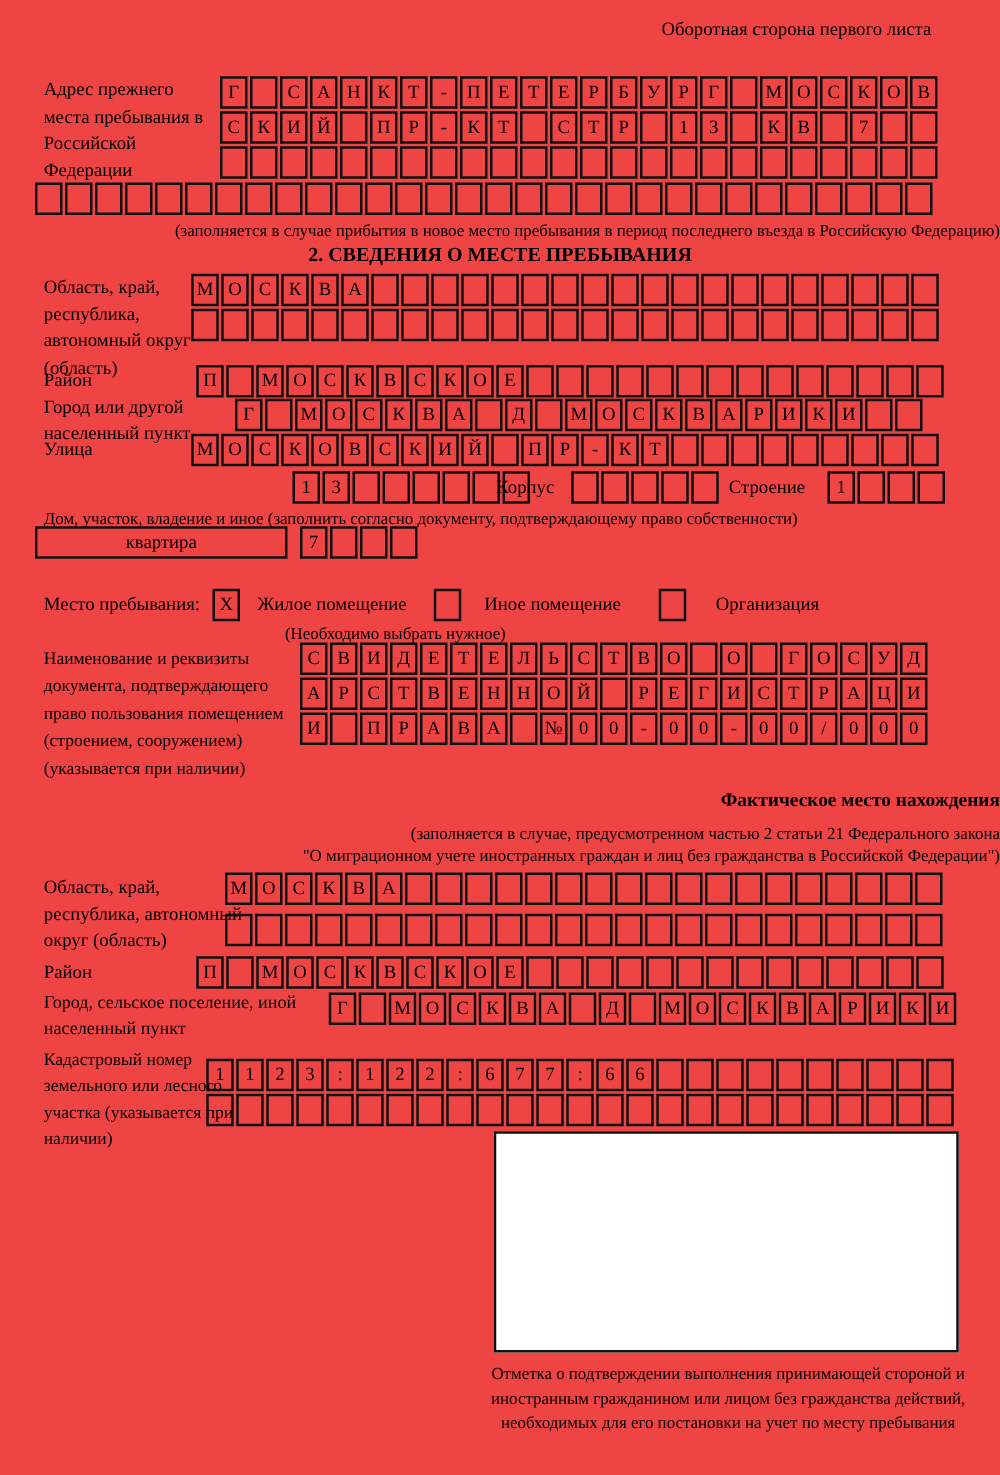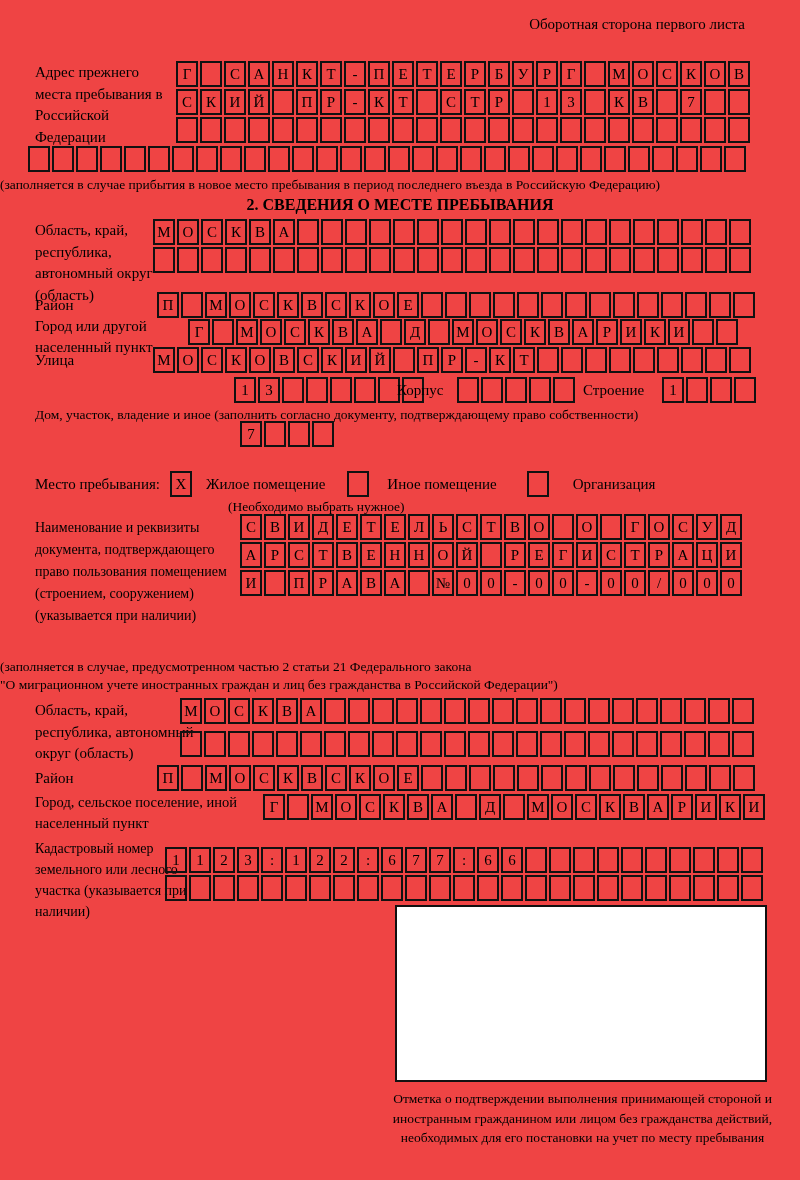--- a/index.html
+++ b/index.html
@@ -7,21 +7,21 @@
   .page {
     position:relative; width:800px; height:1180px; margin:0 auto;
     background:#ef4444; color:#000;
     font-family:"Liberation Serif","DejaVu Serif",serif;
     overflow:hidden;
   }
   .abs { position:absolute; }
   .lbl { font-size:15px; line-height:21.5px; }
   .cap { font-size:13.5px; line-height:18px; }
   .ttl { font-weight:bold; font-size:16px; text-align:center; width:100%; }
-  .center { text-align:left; width:100%; }
+  .center { text-align:right; width:100%; }
   .cellrow { white-space:nowrap; height:26px; }
   .cell {
     display:inline-block; width:22px; height:26px; border:2px solid #111;
     margin-right:2px; text-align:center; line-height:22px; font-size:15px;
     vertical-align:top; overflow:hidden;
   }
   .labelbox {
     border:2px solid #111; height:26px; text-align:center;
     font-size:15px; line-height:22px;
   }
@@ -57,38 +57,40 @@
   <div class="abs lbl" style="left:35px; top:350px;">Улица</div>
   <div class="abs cellrow" style="left:153px; top:347px;"><span class="cell">М</span><span class="cell">О</span><span class="cell">С</span><span class="cell">К</span><span class="cell">О</span><span class="cell">В</span><span class="cell">С</span><span class="cell">К</span><span class="cell">И</span><span class="cell">Й</span><span class="cell"></span><span class="cell">П</span><span class="cell">Р</span><span class="cell">-</span><span class="cell">К</span><span class="cell">Т</span><span class="cell"></span><span class="cell"></span><span class="cell"></span><span class="cell"></span><span class="cell"></span><span class="cell"></span><span class="cell"></span><span class="cell"></span><span class="cell"></span></div>
 
   <div class="abs cellrow" style="left:200px; top:377px;padding-left:34px;"><span class="cell">1</span><span class="cell">3</span><span class="cell"></span><span class="cell"></span><span class="cell"></span><span class="cell"></span><span class="cell"></span><span class="cell"></span></div>
   <div class="abs inlinetxt" style="left:397px; top:377px;">Корпус</div>
   <div class="abs cellrow" style="left:457px; top:377px;"><span class="cell"></span><span class="cell"></span><span class="cell"></span><span class="cell"></span><span class="cell"></span></div>
   <div class="abs inlinetxt" style="left:583px; top:377px;">Строение</div>
   <div class="abs cellrow" style="left:662px; top:377px;"><span class="cell">1</span><span class="cell"></span><span class="cell"></span><span class="cell"></span></div>
   <div class="abs cap" style="left:35px; top:406px;">Дом, участок, владение и иное (заполнить согласно документу, подтверждающему право собственности)</div>
 
+  <div class="abs labelbox" style="left:28px; top:421px; width:202px;">квартира</div>
   <div class="abs cellrow" style="left:240px; top:421px;"><span class="cell">7</span><span class="cell"></span><span class="cell"></span><span class="cell"></span></div>
 
   <div class="abs" style="left:35px; top:471px; white-space:nowrap;">
     <span class="inlinetxt">Место пребывания:</span>
     <span class="cell" style="margin-left:6px;">X</span>
     <span class="inlinetxt" style="margin-left:8px;">Жилое помещение</span>
     <span class="cell" style="margin-left:18px;"></span>
     <span class="inlinetxt" style="margin-left:12px;">Иное помещение</span>
     <span class="cell" style="margin-left:26px;"></span>
     <span class="inlinetxt" style="margin-left:18px;">Организация</span>
   </div>
   <div class="abs cap" style="left:228px; top:498px;">(Необходимо выбрать нужное)</div>
 
   <div class="abs" style="left:35px; top:517px; width:205px; font-size:14px; line-height:22px;">Наименование и реквизиты документа, подтверждающего право пользования помещением (строением, сооружением) (указывается при наличии)</div>
   <div class="abs cellrow" style="left:240px; top:514px;"><span class="cell">С</span><span class="cell">В</span><span class="cell">И</span><span class="cell">Д</span><span class="cell">Е</span><span class="cell">Т</span><span class="cell">Е</span><span class="cell">Л</span><span class="cell">Ь</span><span class="cell">С</span><span class="cell">Т</span><span class="cell">В</span><span class="cell">О</span><span class="cell"></span><span class="cell">О</span><span class="cell"></span><span class="cell">Г</span><span class="cell">О</span><span class="cell">С</span><span class="cell">У</span><span class="cell">Д</span></div>
   <div class="abs cellrow" style="left:240px; top:542px;"><span class="cell">А</span><span class="cell">Р</span><span class="cell">С</span><span class="cell">Т</span><span class="cell">В</span><span class="cell">Е</span><span class="cell">Н</span><span class="cell">Н</span><span class="cell">О</span><span class="cell">Й</span><span class="cell"></span><span class="cell">Р</span><span class="cell">Е</span><span class="cell">Г</span><span class="cell">И</span><span class="cell">С</span><span class="cell">Т</span><span class="cell">Р</span><span class="cell">А</span><span class="cell">Ц</span><span class="cell">И</span></div>
   <div class="abs cellrow" style="left:240px; top:570px;"><span class="cell">И</span><span class="cell"></span><span class="cell">П</span><span class="cell">Р</span><span class="cell">А</span><span class="cell">В</span><span class="cell">А</span><span class="cell"></span><span class="cell">№</span><span class="cell">0</span><span class="cell">0</span><span class="cell">-</span><span class="cell">0</span><span class="cell">0</span><span class="cell">-</span><span class="cell">0</span><span class="cell">0</span><span class="cell">/</span><span class="cell">0</span><span class="cell">0</span><span class="cell">0</span></div>
 
+  <div class="abs center" style="top:632px; font-weight:bold; font-size:15.5px;">Фактическое место нахождения</div>
   <div class="abs cap center" style="top:658px;">(заполняется в случае, предусмотренном частью 2 статьи 21 Федерального закона</div>
   <div class="abs cap center" style="top:676px;">"О миграционном учете иностранных граждан и лиц без гражданства в Российской Федерации")</div>
 
   <div class="abs lbl" style="left:35px; top:700px; width:160px;">Область, край, республика, автономный округ (область)</div>
   <div class="abs cellrow" style="left:180px; top:698px;"><span class="cell">М</span><span class="cell">О</span><span class="cell">С</span><span class="cell">К</span><span class="cell">В</span><span class="cell">А</span><span class="cell"></span><span class="cell"></span><span class="cell"></span><span class="cell"></span><span class="cell"></span><span class="cell"></span><span class="cell"></span><span class="cell"></span><span class="cell"></span><span class="cell"></span><span class="cell"></span><span class="cell"></span><span class="cell"></span><span class="cell"></span><span class="cell"></span><span class="cell"></span><span class="cell"></span><span class="cell"></span></div>
   <div class="abs cellrow" style="left:180px; top:731px;"><span class="cell"></span><span class="cell"></span><span class="cell"></span><span class="cell"></span><span class="cell"></span><span class="cell"></span><span class="cell"></span><span class="cell"></span><span class="cell"></span><span class="cell"></span><span class="cell"></span><span class="cell"></span><span class="cell"></span><span class="cell"></span><span class="cell"></span><span class="cell"></span><span class="cell"></span><span class="cell"></span><span class="cell"></span><span class="cell"></span><span class="cell"></span><span class="cell"></span><span class="cell"></span><span class="cell"></span></div>
 
   <div class="abs lbl" style="left:35px; top:768px;">Район</div>
   <div class="abs cellrow" style="left:157px; top:765px;"><span class="cell">П</span><span class="cell"></span><span class="cell">М</span><span class="cell">О</span><span class="cell">С</span><span class="cell">К</span><span class="cell">В</span><span class="cell">С</span><span class="cell">К</span><span class="cell">О</span><span class="cell">Е</span><span class="cell"></span><span class="cell"></span><span class="cell"></span><span class="cell"></span><span class="cell"></span><span class="cell"></span><span class="cell"></span><span class="cell"></span><span class="cell"></span><span class="cell"></span><span class="cell"></span><span class="cell"></span><span class="cell"></span><span class="cell"></span></div>
 

